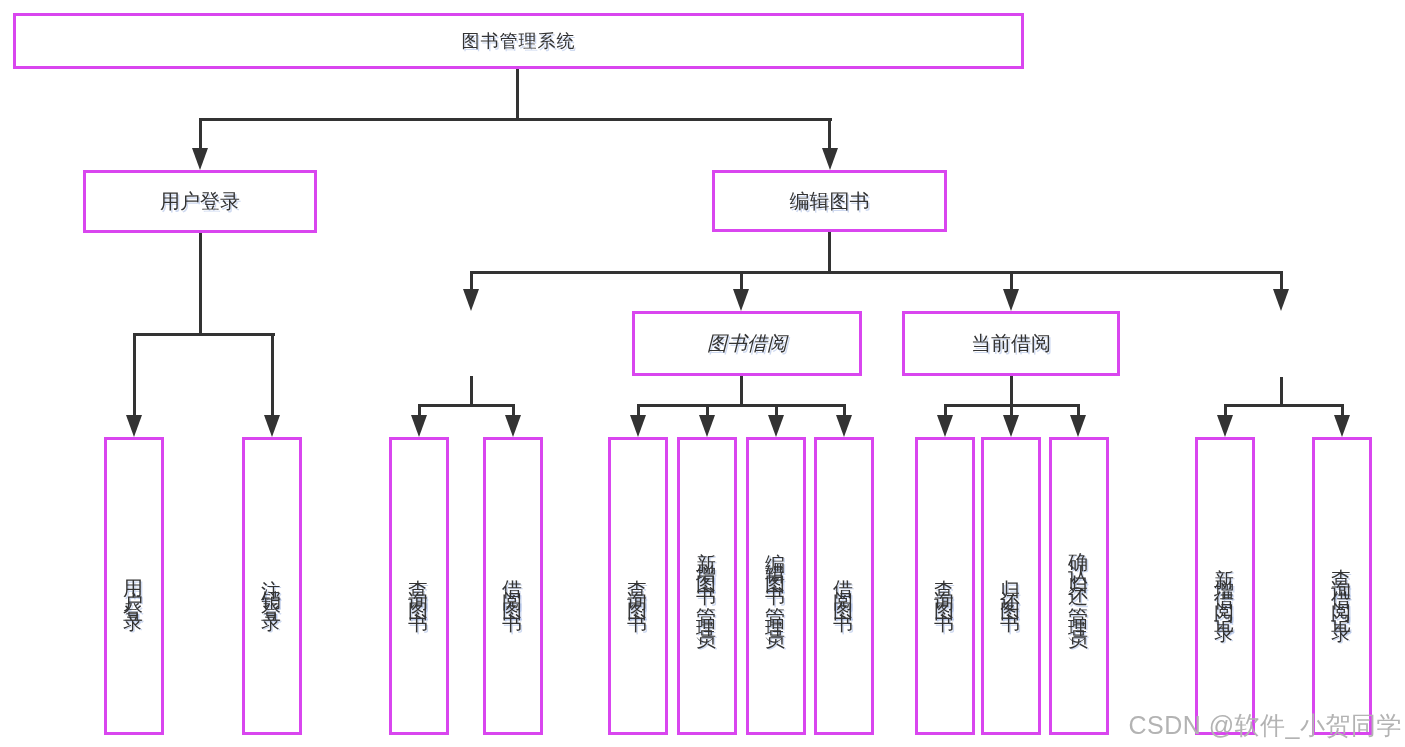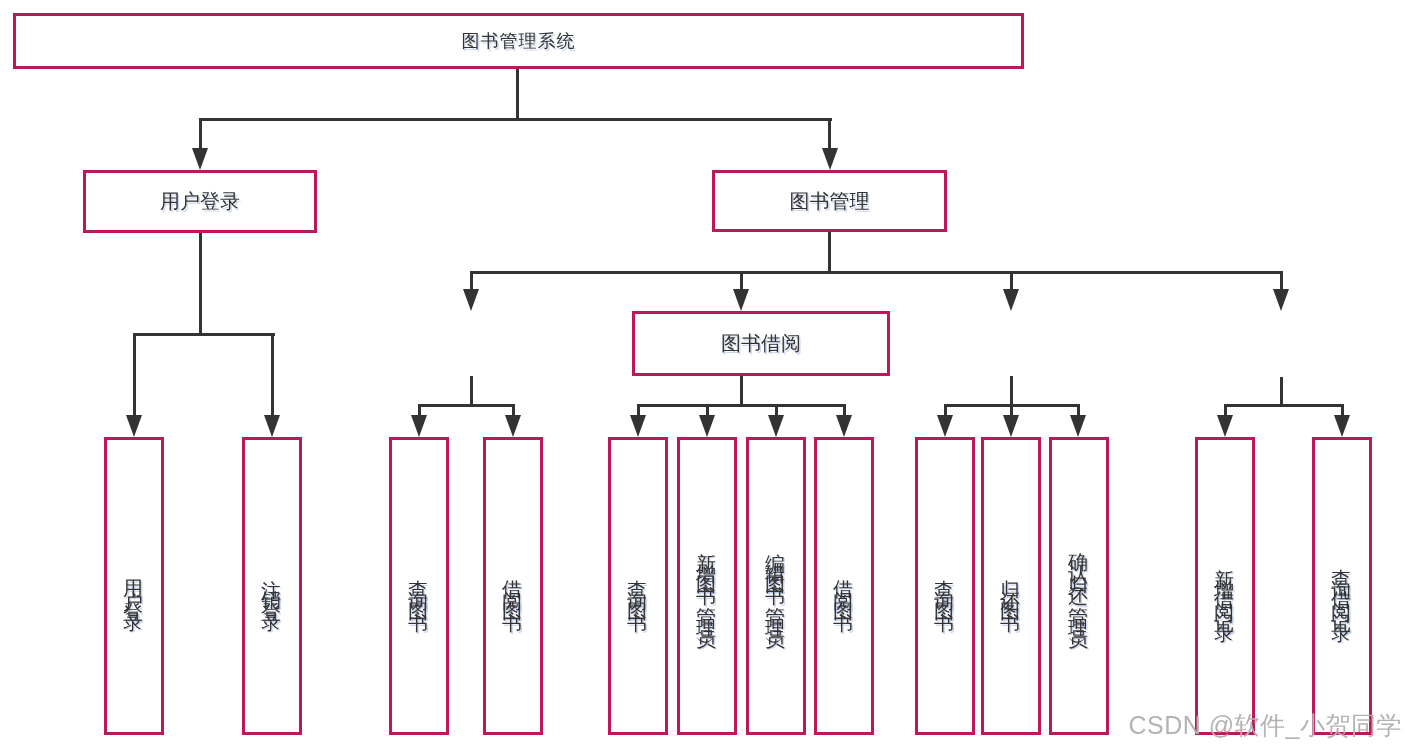--- a/index.html
+++ b/index.html
@@ -2,21 +2,21 @@
 <html><head>
 <meta charset="utf-8">
 <style>
   html,body { margin:0; padding:0; background:#ffffff; }
   #stage {
     position:relative; width:1405px; height:747px; background:#ffffff;
     font-family:"Liberation Sans","DejaVu Sans",sans-serif;
     overflow:hidden;
   }
   .node {
-    position:absolute; background:#ffffff; border:3px solid #be185d;
+    position:absolute; background:#ffffff; border:3px solid #d946ef;
     box-sizing:border-box; display:flex; align-items:center; justify-content:center;
     color:#333333; font-size:20px;
     text-shadow:1.5px 1.5px 0 rgba(125,155,215,0.38);
     white-space:nowrap;
   }
   .node.root { font-size:18px; letter-spacing:1px; }
   .node.vert {
     writing-mode:vertical-rl; text-orientation:mixed;
     letter-spacing:11px; font-size:20px; white-space:normal;
   }
@@ -31,23 +31,24 @@
   }
 </style>
 </head>
 <body>
 
 <div id="stage">
 
   <div class="node root" style="left:13px; top:13px; width:1011px; height:56px;">图书管理系统</div>
 
   <div class="node" style="left:83px; top:170px; width:234px; height:63px;">用户登录</div>
-  <div class="node" style="left:712px; top:170px; width:235px; height:62px;">图书管理</div>
+  <div class="node" style="left:712px; top:170px; width:235px; height:62px;">编辑图书</div>
 
-  <div class="node" style="left:632px; top:311px; width:258px; height:65px;">图书借阅</div>
+  <div class="node" style="left:632px; top:311px; width:230px; height:65px;font-style:italic;">图书借阅</div>
+  <div class="node" style="left:902px; top:311px; width:218px; height:65px;">当前借阅</div>
 
   <div class="node vert" style="left:104px; top:437px; width:60px; height:298px;">用户登录</div>
   <div class="node vert" style="left:242px; top:437px; width:60px; height:298px;">注销登录</div>
 
   <div class="node vert" style="left:389px; top:437px; width:60px; height:298px;">查询图书</div>
   <div class="node vert" style="left:483px; top:437px; width:60px; height:298px;">借阅图书</div>
 
   <div class="node vert" style="left:608px; top:437px; width:60px; height:298px;">查询图书</div>
   <div class="node vert" style="left:677px; top:437px; width:60px; height:298px;">新增图书（管理员）</div>
   <div class="node vert" style="left:746px; top:437px; width:60px; height:298px;">编辑图书（管理员）</div>

